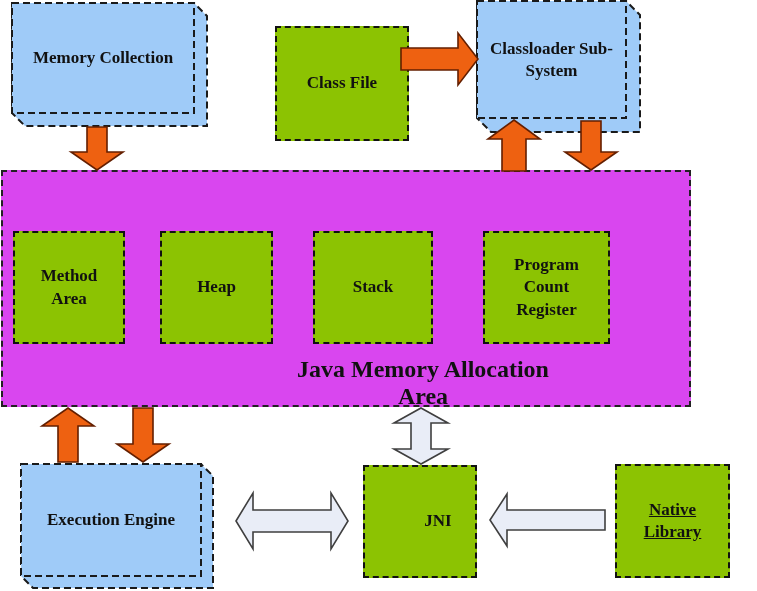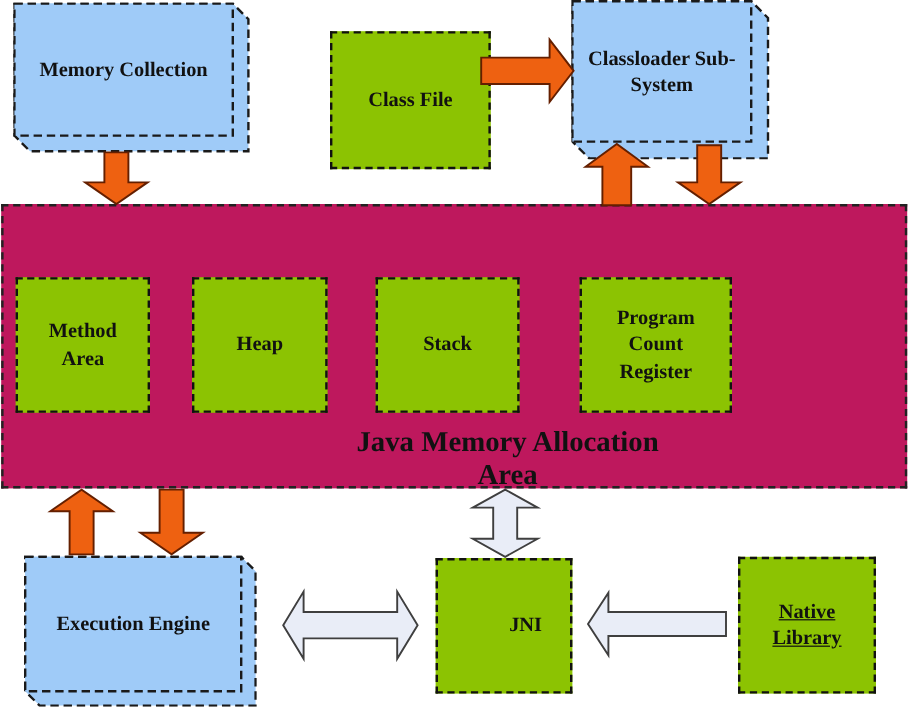--- a/index.html
+++ b/index.html
@@ -12,23 +12,23 @@
     position: relative;
     width: 757px;
     height: 591px;
     background: #ffffff;
     overflow: hidden;
   }
   
   .memory-region {
     position: absolute;
     left: 1px; top: 170px;
-    width: 755px; height: 237px;
+    width: 690px; height: 237px;
     box-sizing: border-box;
-    background: #be185d;
+    background: #d946ef;
     border: 2px dashed #222222;
     z-index: 1;
   }
   
   .green-box {
     position: absolute;
     box-sizing: border-box;
     background: #8CC302;
     border: 2px dashed #111111;
     display: flex;

